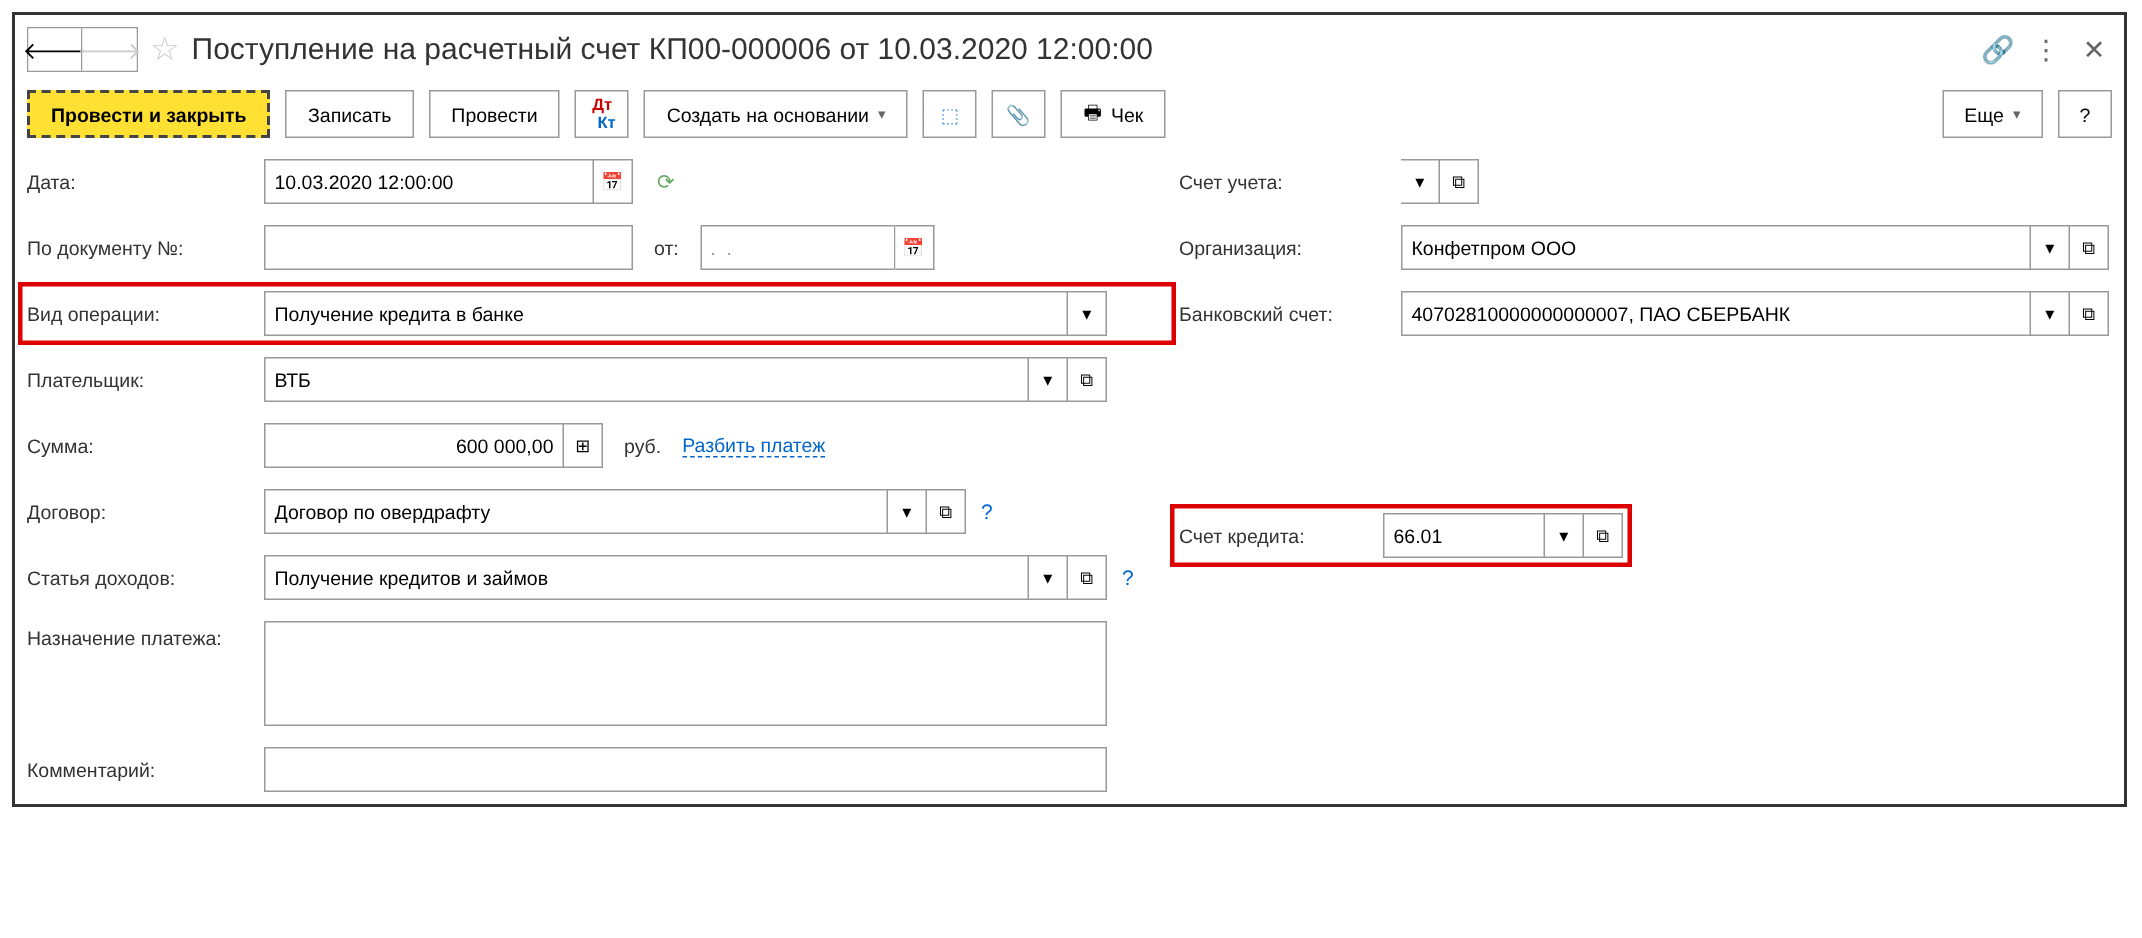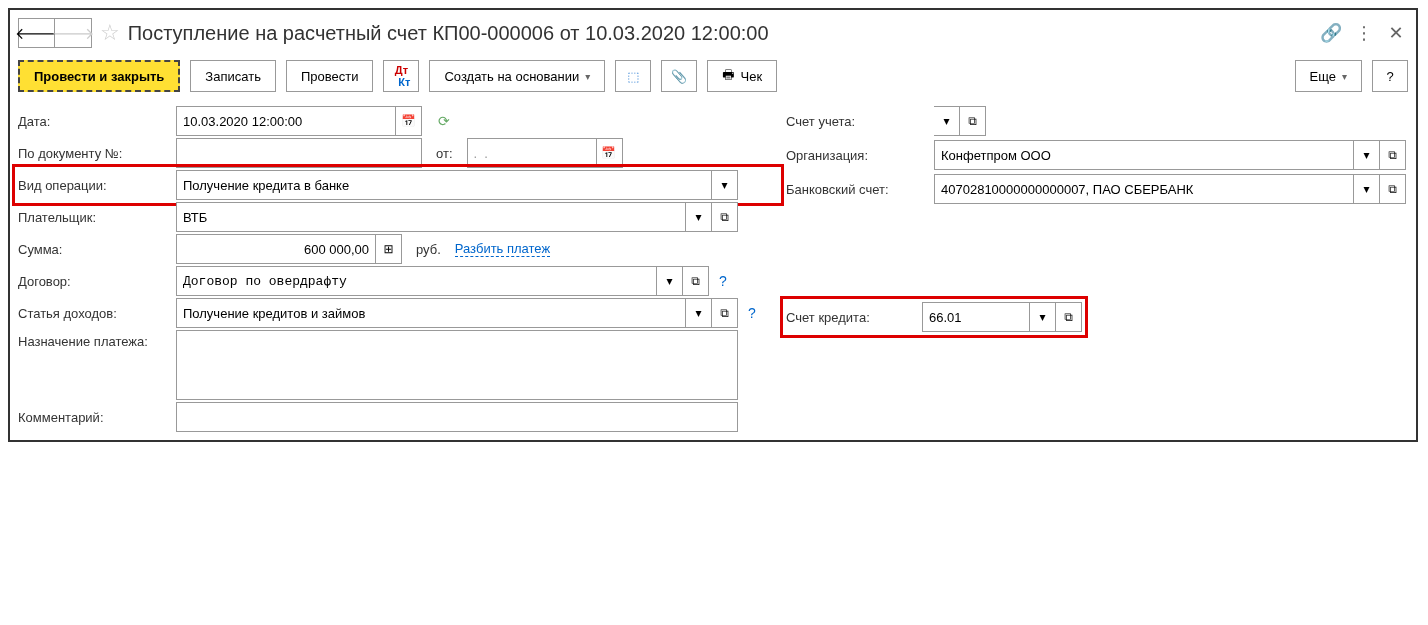--- a/index.html
+++ b/index.html
@@ -10,31 +10,31 @@
 .star-icon { font-size: 22px; color: #ccc; cursor: pointer; }
 .page-title { font-size: 20px; font-weight: normal; flex: 1; }
 .header-icon { width: 24px; height: 24px; display: inline-flex; align-items: center; justify-content: center; cursor: pointer; color: #666; font-size: 18px; }
 .toolbar { display: flex; align-items: center; gap: 10px; margin-bottom: 14px; flex-wrap: wrap; }
 .btn { height: 32px; padding: 0 14px; border: 1px solid #999; background: #fff; cursor: pointer; font-size: 13px; display: inline-flex; align-items: center; gap: 6px; }
 .btn-primary { background: #ffe033; border: 2px dashed #444; font-weight: bold; }
 .btn-icon-only { width: 36px; padding: 0; justify-content: center; }
 .btn-dtk { color: green; font-weight: bold; font-size: 11px; }
 .dropdown-arrow { font-size: 10px; color: #666; }
 .spacer { flex: 1; }
-.form-grid { display: grid; grid-template-columns: 158px auto; row-gap: 2px; align-items: center; }
+.form-grid { display: grid; grid-template-columns: 158px auto; row-gap: 14px; align-items: center; }
 .label { color: #333; }
 .field-group { display: flex; align-items: center; gap: 6px; }
 .input { height: 30px; border: 1px solid #999; padding: 0 6px; font-size: 13px; background: #fff; }
 .input-btn { width: 26px; height: 30px; border: 1px solid #999; border-left: none; background: #fff; display: inline-flex; align-items: center; justify-content: center; cursor: pointer; font-size: 12px; }
 .combo { display: flex; }
 .textarea { height: 70px; border: 1px solid #999; padding: 4px 6px; font-size: 13px; resize: none; }
 .two-col { display: flex; gap: 8px; }
 .left-col { flex: 0 0 760px; }
 .right-col { flex: 1; }
-.right-grid { display: grid; grid-template-columns: 148px auto; row-gap: 4px; align-items: center; }
+.right-grid { display: grid; grid-template-columns: 148px auto; row-gap: 14px; align-items: center; }
 .link { color: #0066cc; text-decoration: underline; cursor: pointer; border-bottom: 1px dashed #0066cc; text-decoration: none; }
 .help-icon { color: #0066cc; cursor: pointer; font-size: 14px; margin-left: 4px; }
 .highlight-red { border: 3px solid #d00; padding: 3px; margin: -6px; }
 .small-icon { font-size: 14px; }
 .rub-label { margin: 0 8px; }
 .nav-group { display: flex; border: 1px solid #999; }
 .nav-group .nav-btn { border: none; border-right: 1px solid #999; }
 .nav-group .nav-btn:last-child { border-right: none; }
 .printer-icon { display: inline-block; }
 </style>
@@ -144,21 +144,21 @@
                 <span>⊞</span>
               </button>
         </div>
         <span class="rub-label">руб.</span>
         <a class="link">Разбить платеж</a>
       </div>
 
       <div class="label">Договор:</div>
       <div class="field-group">
         <div class="combo">
-          <input class="input" style="width: 481px; font-family: Liberation Mono, monospace;" value="Договор по овердрафту">
+          <input class="input" style="width: 416px;" value="Договор по овердрафту">
           <button class="input-btn">
                 <span>▾</span>
               </button>
           <button class="input-btn">
                 <span>⧉</span>
               </button>
         </div>
         <span class="help-icon">?</span>
       </div>
 

